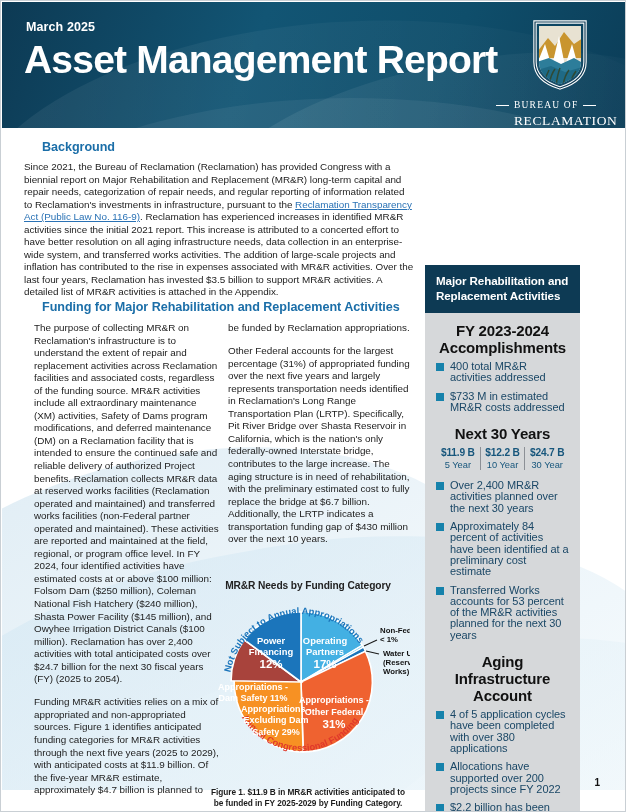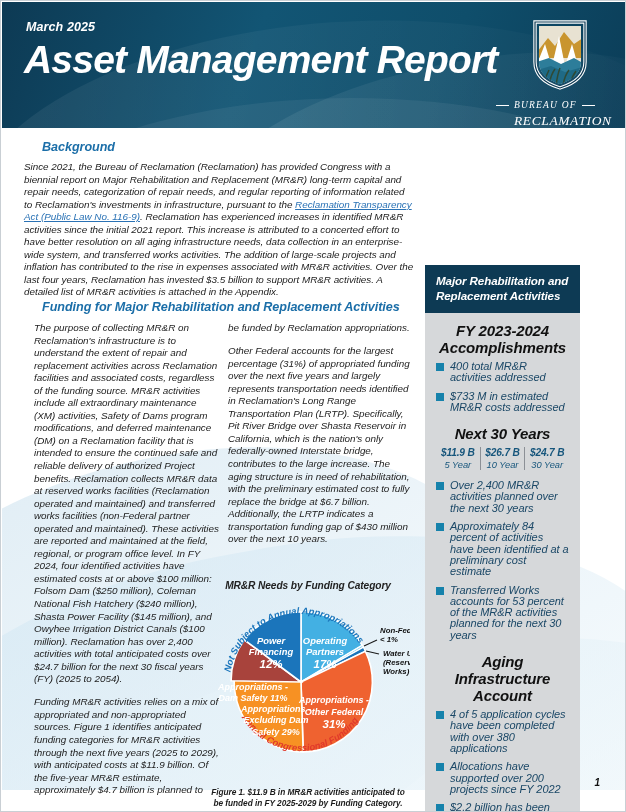--- a/index.html
+++ b/index.html
@@ -8,21 +8,20 @@
     font-family: "Liberation Sans", sans-serif;
     background: #ffffff;
     overflow: hidden;
   }
   .page {
     position: relative;
     width: 626px; height: 812px;
     background: #ffffff;
     border: 1px solid #c9cfd4;
     overflow: hidden;
-    font-style: italic;
   }
 
   
   .header {
     position: absolute; left: 1px; top: 1px;
     width: 624px; height: 126px;
     background: linear-gradient(110deg, #0d3a54 0%, #125574 40%, #0f4e6b 70%, #0b3d58 100%);
     overflow: hidden;
   }
   .header .wave1 {
@@ -316,21 +315,21 @@
             <span class="bullet-tx">$733 M in estimated MR&amp;R costs addressed</span>
           </div>
 
           <div class="sb-title spaced">Next 30 Years</div>
           <div class="stats-row">
             <div class="stat">
               <div class="big">$11.9 B</div>
               <div class="small">5 Year</div>
             </div>
             <div class="stat">
-              <div class="big">$26.7 B</div>
+              <div class="big">$12.2 B</div>
               <div class="small">10 Year</div>
             </div>
             <div class="stat">
               <div class="big">$24.7 B</div>
               <div class="small">30 Year</div>
             </div>
           </div>
 
           <div class="bullet-row">
             <span class="bullet-sq"></span>

